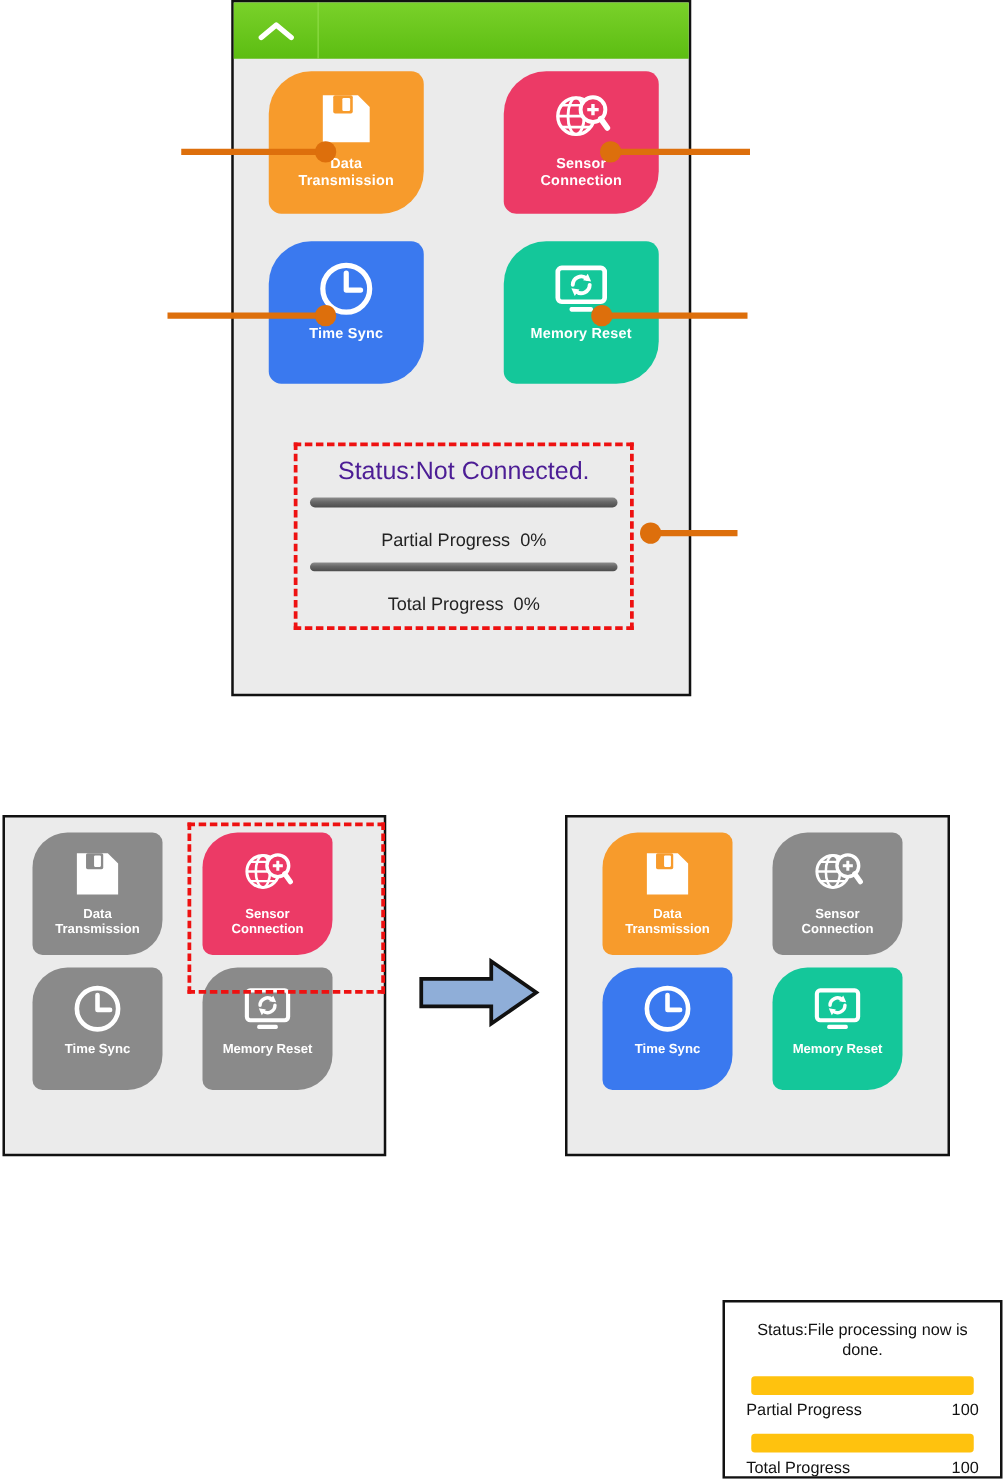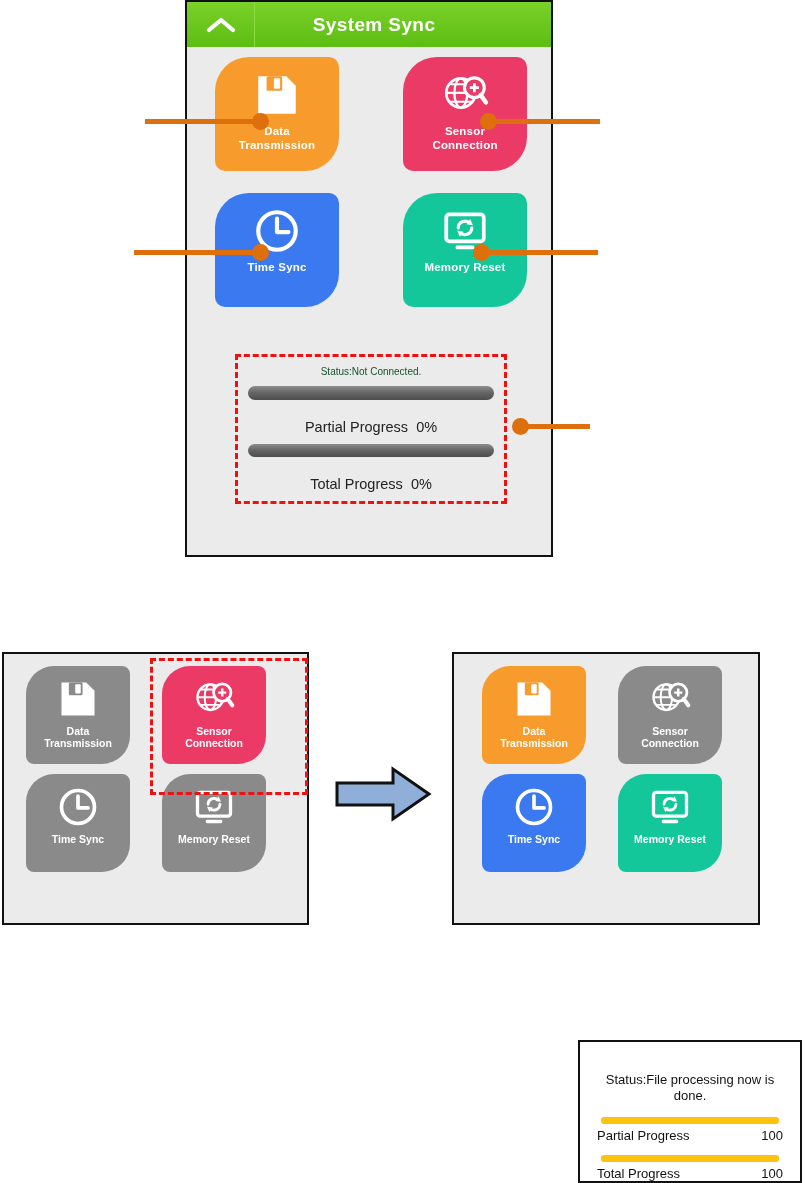--- a/index.html
+++ b/index.html
@@ -52,21 +52,21 @@
   .t-blue{background:#3a79ef;}
   .t-teal{background:#14c79a;}
   .t-gray{background:#8a8a8a;}
 
   
   #status-box{
     left:48px;top:352px;width:272px;height:150px;
     border:3px dashed #ee1111;box-sizing:border-box;
     display:flex;flex-direction:column;align-items:center;padding-top:9px;
   }
-  #status-text{font-size:10px;color:#14532d;margin-bottom:9px;}
+  #status-text{font-size:20px;color:#4c1d95;margin-bottom:9px;}
   .bar-track{
     width:246px;height:15px;border-radius:8px;
     background:linear-gradient(180deg,#8d8d8d 0%,#676767 45%,#4c4c4c 100%);
     position:relative;overflow:hidden;
   }
   .bar-fill{position:absolute;left:0;top:0;height:100%;border-radius:8px;background:#ffc107;}
   .bar-cap{font-size:14.5px;color:#222;margin:19px 0 9px 0;text-align:center;}
 
   
   .leader{position:absolute;height:5px;background:#dd6f0c;}
@@ -99,42 +99,41 @@
     border:3px dashed #ee1111;box-sizing:border-box;pointer-events:none;
   }
 
   
   #flow-arrow{left:333px;top:763px;width:100px;height:62px;}
 
   
   #status-done{
     left:578px;top:1040px;width:224px;height:143px;
     background:#fff;border:2px solid #111;box-sizing:border-box;
-    display:flex;flex-direction:column;align-items:center;padding-top:30px;overflow:hidden;
+    display:flex;flex-direction:column;align-items:center;padding-top:14px;overflow:hidden;
   }
   #done-text{font-size:13px;color:#111;text-align:center;line-height:1.25;width:190px;}
   .done-track{width:178px;height:17px;border-radius:3px;background:#ffc20e;margin-top:12px;}
   .done-row{
     width:186px;display:flex;justify-content:space-between;
     font-size:13px;color:#111;margin-top:4px;
   }
   .done-row .v{width:48px;text-align:right;}
 </style>
 </head>
 <body>
 
 <div class="abs" id="main-panel">
 
   <div id="main-header">
     <div id="back-btn">
       <svg width="30" height="18" viewBox="0 0 30 18">
         <path d="M3 14 L15 4 L27 14" stroke="#ffffff" stroke-width="4.2" fill="none" stroke-linecap="round" stroke-linejoin="round"></path>
       </svg>
     </div>
-    <div id="main-title">System Sync</div>
   </div>
 
   <div class="tile-grid" id="main-grid">
 
     <div class="tile t-orange">
       <svg class="ic" viewBox="0 0 48 48">
         <path d="M6 6 h27 l9 9 v27 a0 0 0 0 1 0 0 h-36 z" fill="#ffffff"></path>
         <rect x="14" y="6" width="15" height="14" rx="1.5" fill="#f79b2c"></rect>
         <rect x="21" y="8" width="6" height="10" rx="1" fill="#ffffff"></rect>
       </svg>

